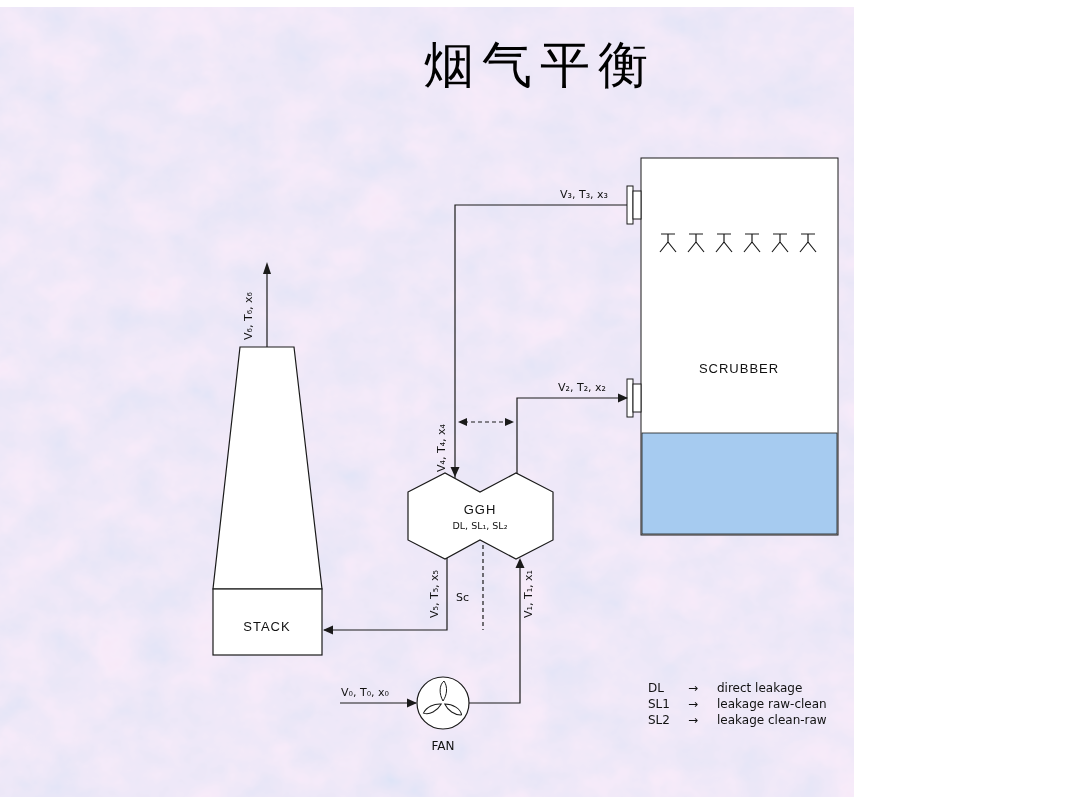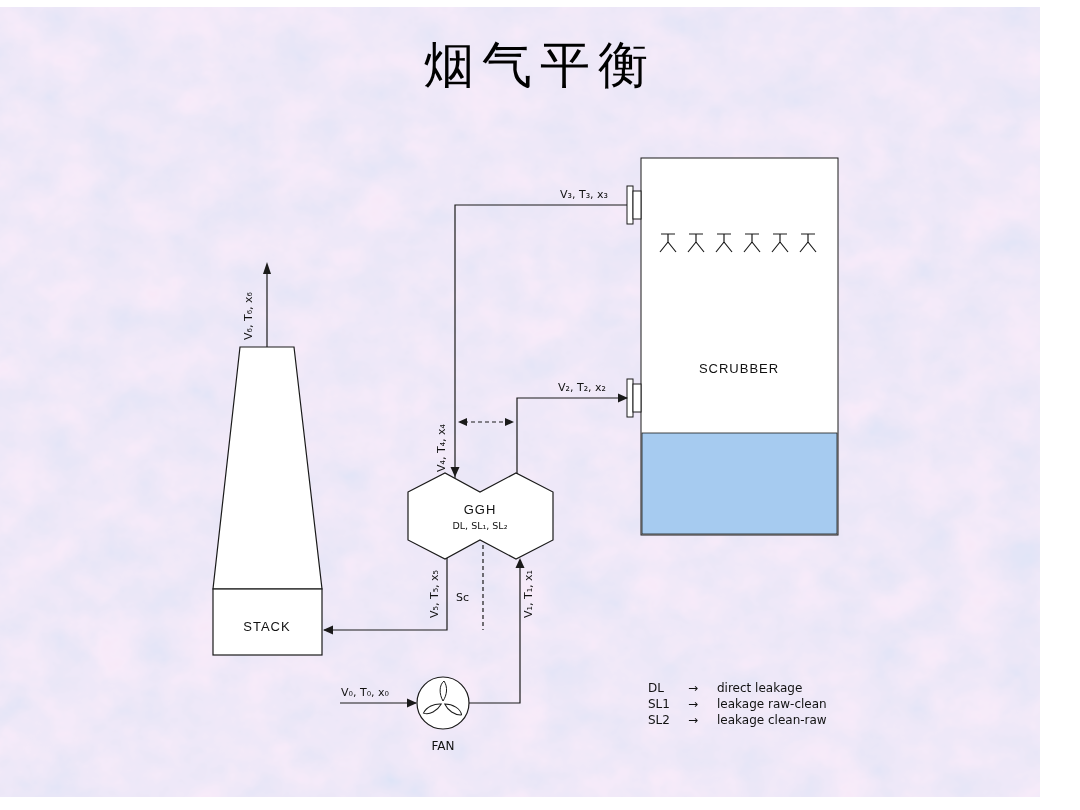--- a/index.html
+++ b/index.html
@@ -1,16 +1,16 @@
 <!DOCTYPE html>
 <html><head>
 <meta charset="utf-8">
 <style>
   html,body{margin:0;padding:0;background:#ffffff;}
-  .slide{position:relative;width:1040px;height:810px;overflow:hidden;background:#737373;}
+  .slide{position:relative;width:854px;height:810px;overflow:hidden;background:#737373;}
   svg{display:block;}
   .title-text{font-family:"DejaVu Serif","Liberation Serif",serif;font-size:50px;fill:#000;letter-spacing:8px;}
   .lbl{font-family:"DejaVu Sans","Liberation Sans",sans-serif;font-size:11px;fill:#111;}
   .lbl-sm{font-family:"DejaVu Sans","Liberation Sans",sans-serif;font-size:9.5px;fill:#111;}
   .name{font-family:"Liberation Sans","DejaVu Sans",sans-serif;font-size:13px;fill:#111;letter-spacing:1px;}
   .legend-t{font-family:"DejaVu Sans","Liberation Sans",sans-serif;font-size:12px;fill:#111;}
   .shape{fill:#ffffff;stroke:#1a1a1a;stroke-width:1.2;}
   .thin{stroke-width:1;}
   .pipe{fill:none;stroke:#1a1a1a;stroke-width:1.2;}
   .dash{stroke-dasharray:4 3;}

